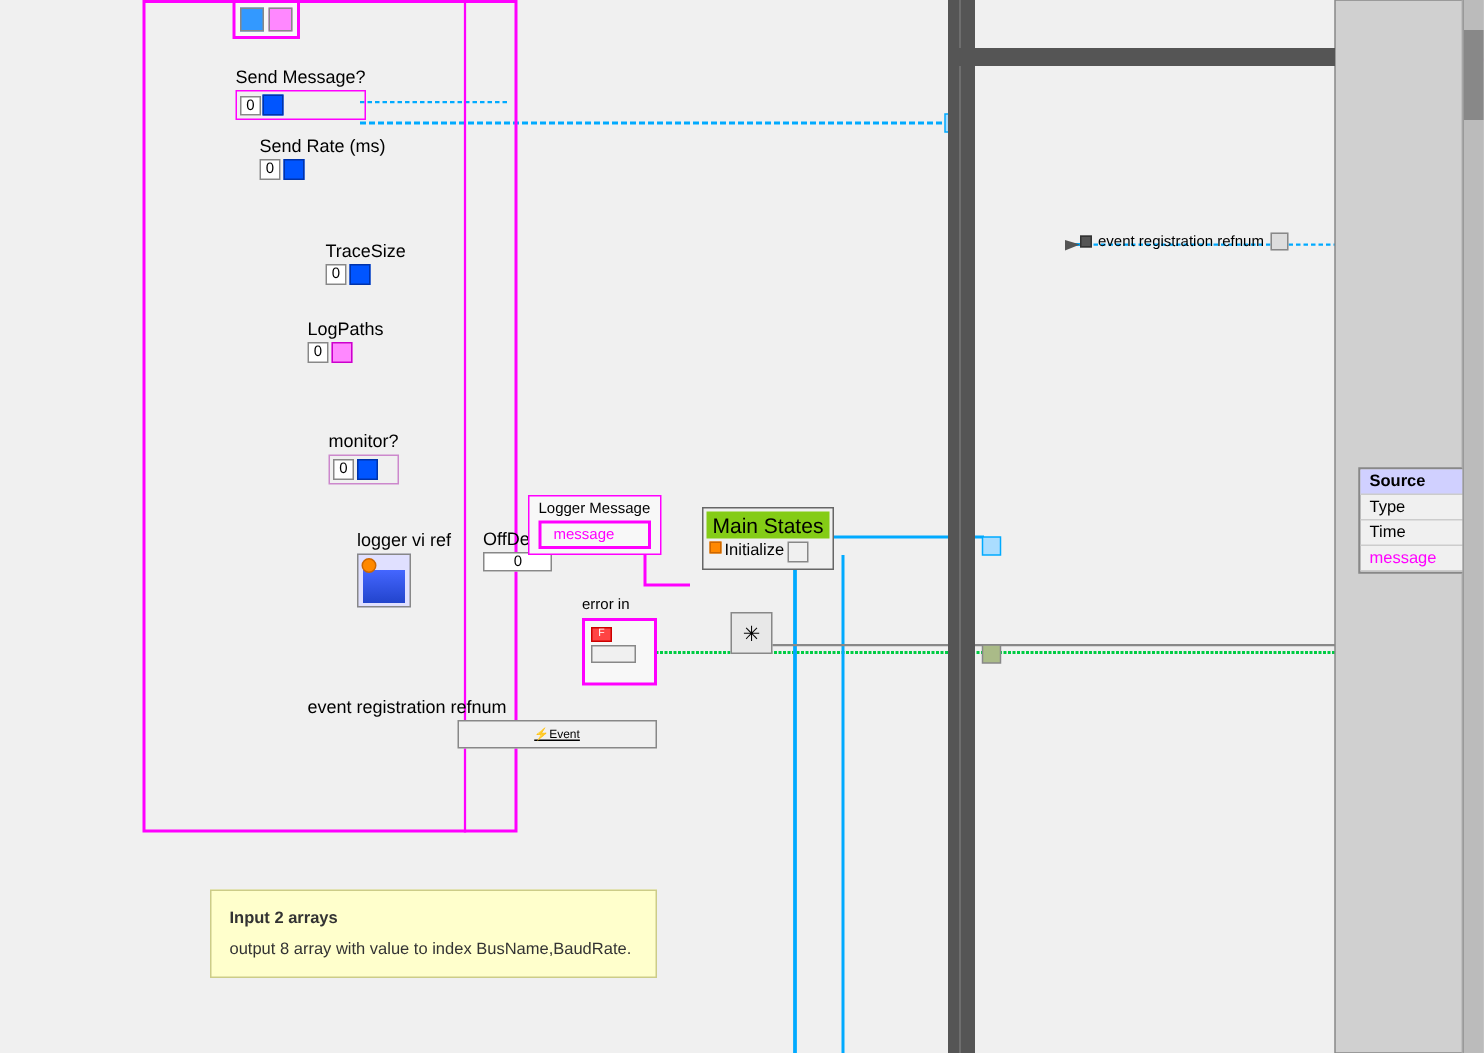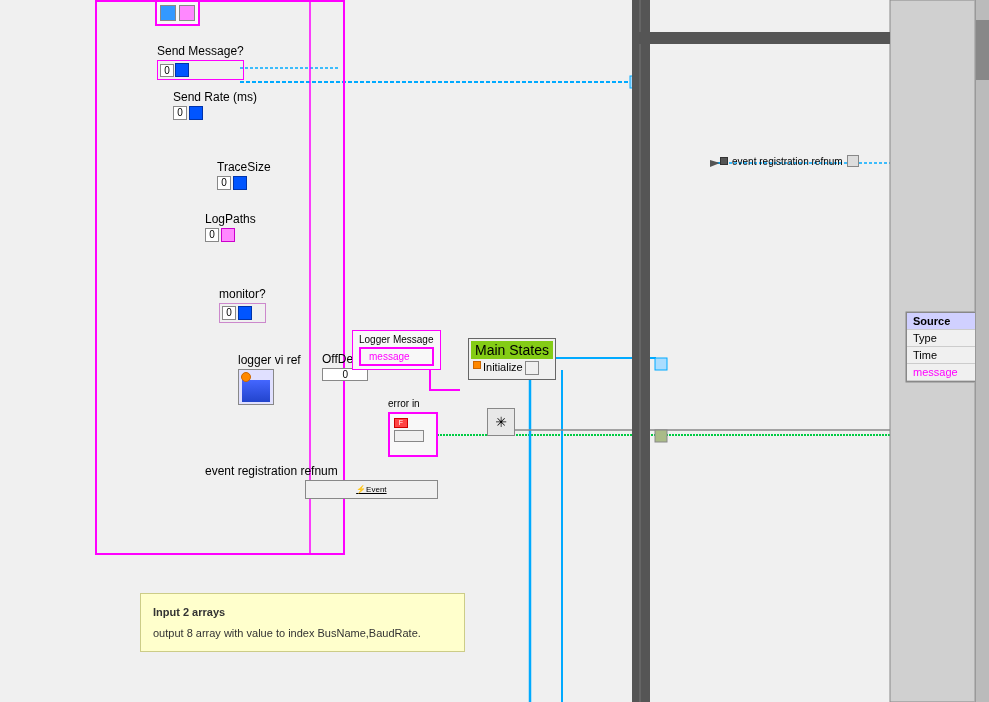--- a/index.html
+++ b/index.html
@@ -123,21 +123,21 @@
     .panel-item-source { color: #000; background: #d0d0ff; font-weight: bold; }
     .panel-item-type { color: #000; }
     .panel-item-time { color: #000; }
     .panel-item-message { color: #ff00ff; }
 
     
     .tooltip-box {
       position: absolute;
       bottom: 50px;
       left: 140px;
-      width: 325px;
+      width: 298px;
       background: #ffffcc;
       border: 1px solid #cccc88;
       padding: 10px 12px;
       font-size: 11px;
       color: #333;
       line-height: 1.5;
     }
 
     
     .trace-size {

